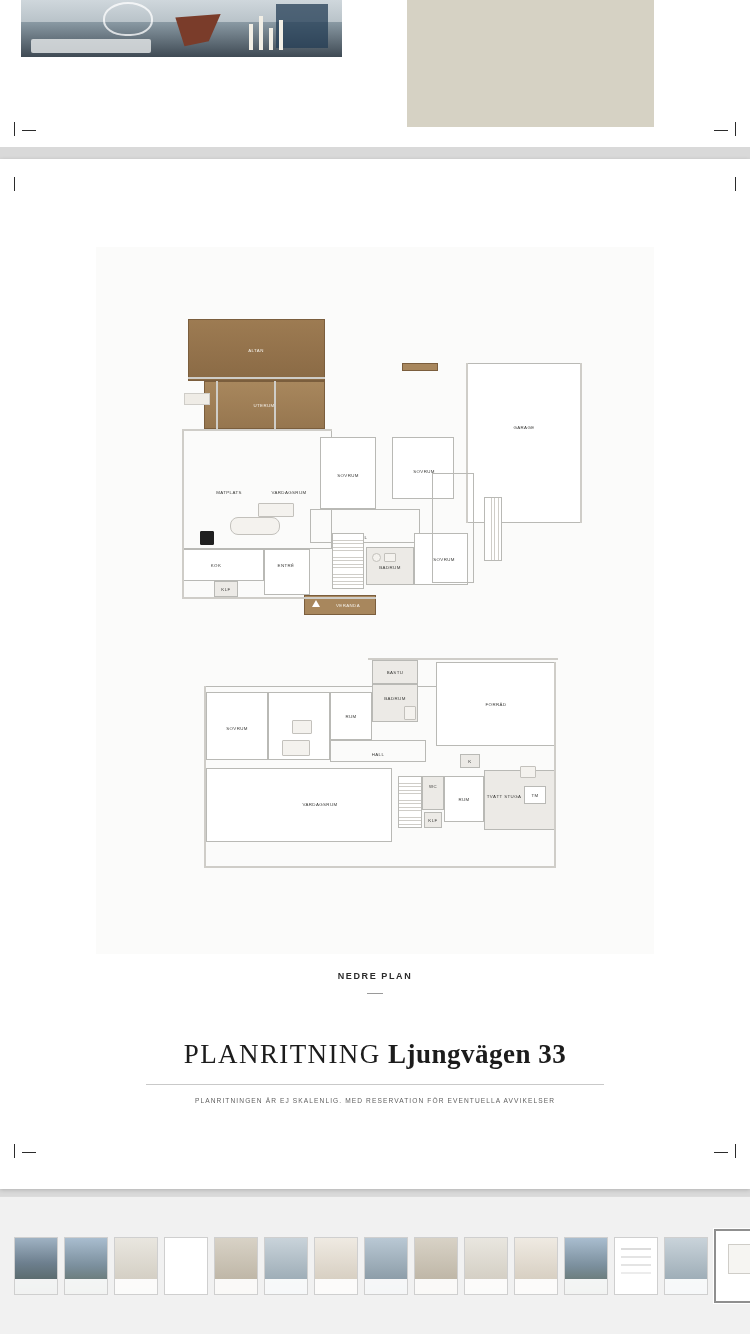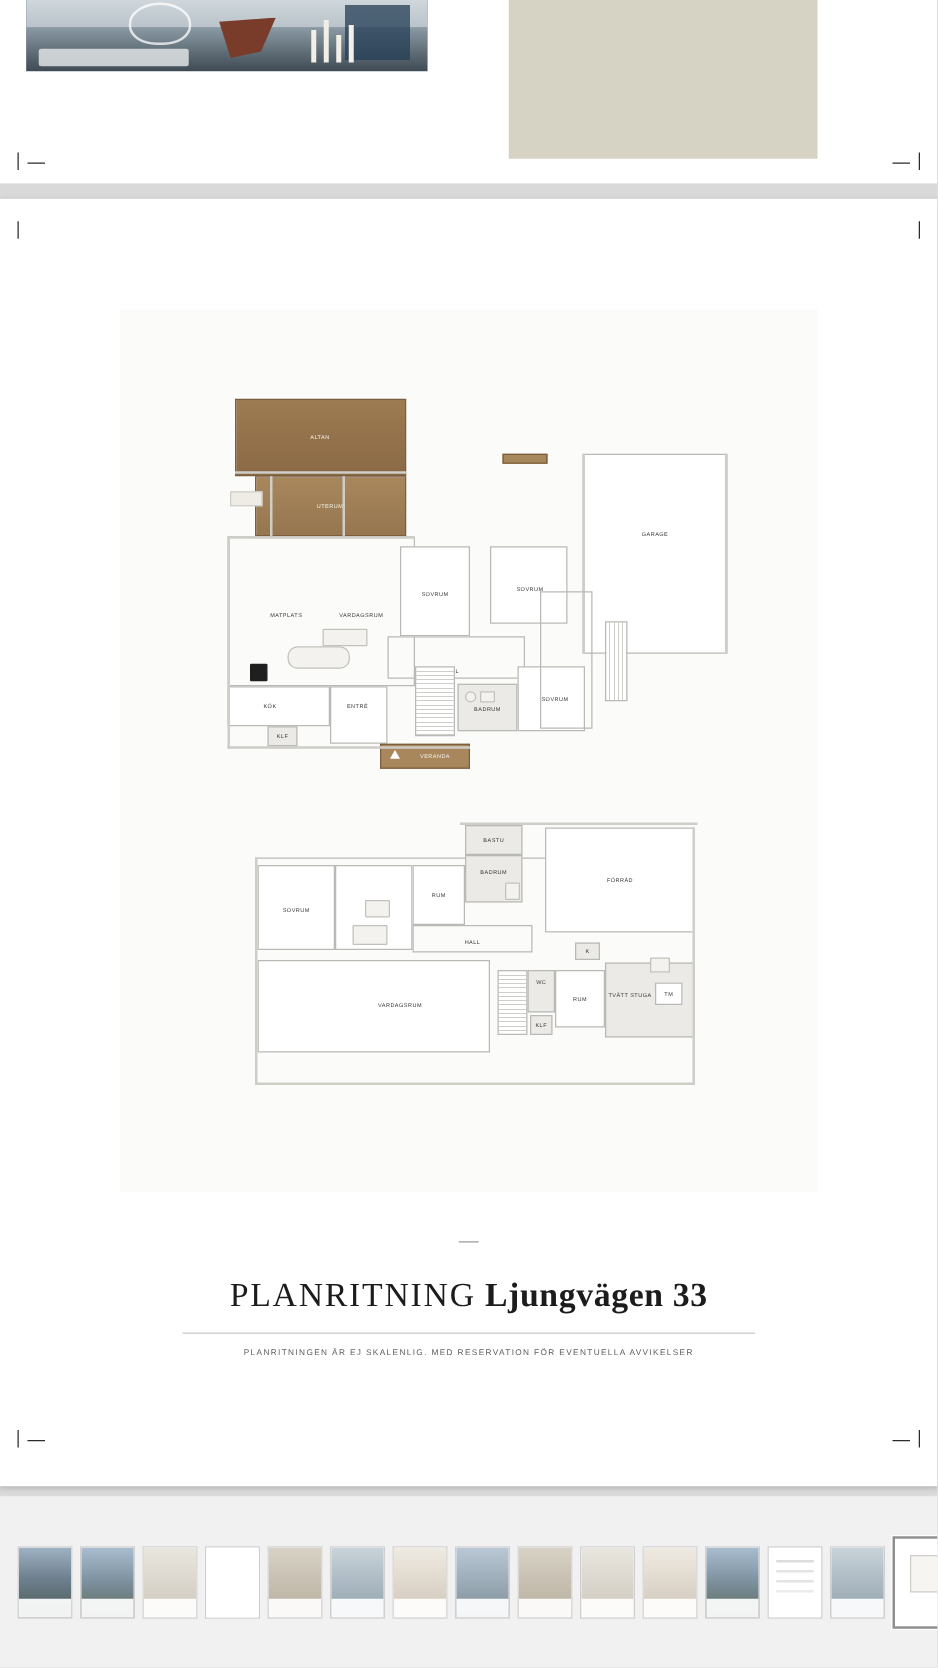--- a/index.html
+++ b/index.html
@@ -201,20 +201,21 @@
     left: 0;
     top: 862px;
     width: 750px;
     text-align: center;
   }
   .title-line {
     font-family: "Liberation Serif", serif;
     font-size: 27px;
     color: #1c1c1c;
     letter-spacing: .5px;
+    margin-top: 18px;
   }
   .title-line .regular { font-weight: 400; letter-spacing: 1.4px;}
   .title-line .bold { font-weight: 700; }
   .title-div {
     margin: 14px auto 0;
     width: 458px;
     height: 1px;
     background: #c9c9c9;
   }
   .disclaimer {
@@ -454,20 +455,21 @@
       <div class="rt" style="left:337px; top:184px;">KLF</div>
 
       <div class="stair" style="left:302px; top:140px; width:24px; height:52px;"></div>
 
       <div class="wall" style="left:108px; top:50px; width:2px; height:182px;"></div>
       <div class="wall" style="left:458px; top:26px; width:2px; height:206px;"></div>
       <div class="wall" style="left:108px; top:230px; width:352px; height:2px;"></div>
       <div class="wall" style="left:272px; top:22px; width:190px; height:2px;"></div>
     </div>
 
+    <div class="pl-label" style="top:812px;">NEDRE PLAN</div>
     <div class="pl-rule" style="top:834px;"></div>
 
     <div class="title-wrap">
       <div class="title-line">
         <span class="regular">PLANRITNING</span>
         <span class="bold">Ljungvägen 33</span>
       </div>
       <div class="title-div"></div>
       <div class="disclaimer">PLANRITNINGEN ÄR EJ SKALENLIG. MED RESERVATION FÖR EVENTUELLA AVVIKELSER</div>
     </div>

